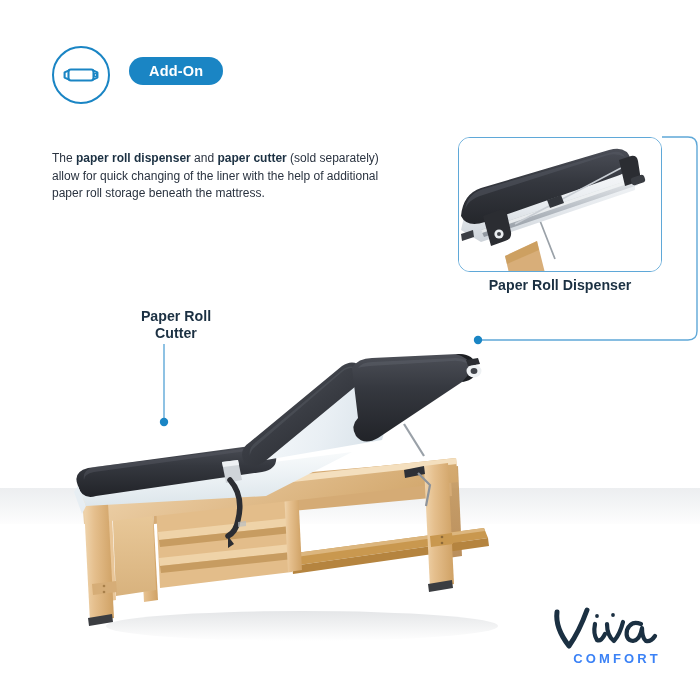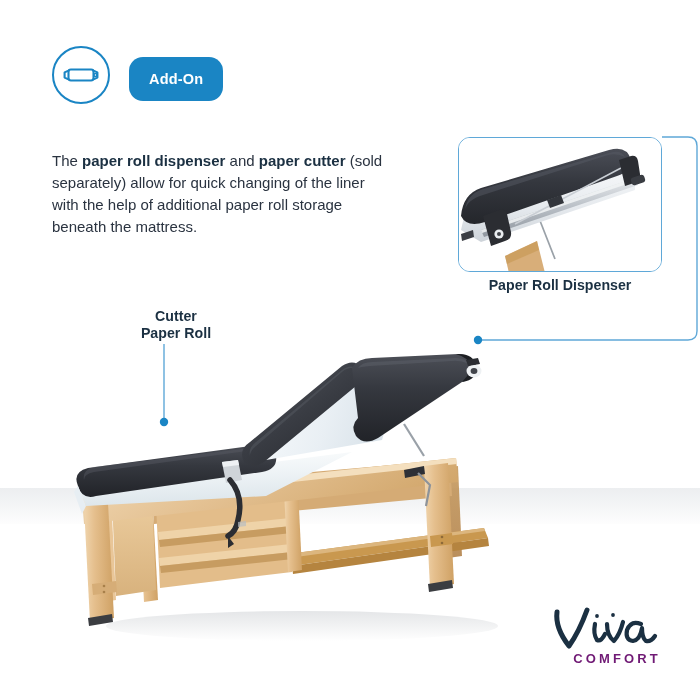--- a/index.html
+++ b/index.html
@@ -47,21 +47,21 @@
     width: 58px; height: 58px;
     border: 2px solid #1a85c4;
     border-radius: 50%;
     box-sizing: border-box;
   }
   .icon-circle svg { display: block; }
 
   .addon-badge {
     position: absolute;
     left: 129px; top: 57px;
-    height: 44px;
+    height: 28px;
     padding: 0 20px;
     background: #1a85c4;
     border-radius: 14px;
     color: #ffffff;
     font-size: 14.5px;
     font-weight: bold;
     letter-spacing: .2px;
     display: flex;
     align-items: center;
     justify-content: center;
@@ -74,21 +74,21 @@
     font-weight: bold;
     color: #1b3042;
     letter-spacing: -.4px;
     line-height: 1;
   }
 
   .body-copy {
     position: absolute;
     left: 52px; top: 150px;
     width: 340px;
-    font-size: 15px;
+    font-size: 12px;
     line-height: 1.46;
     color: #2a3340;
   }
   .body-copy b { font-weight: bold; color: #1b3042; }
 
   
   .inset-frame {
     position: absolute;
     left: 458px; top: 137px;
     width: 204px; height: 135px;
@@ -153,21 +153,21 @@
     width: 130px; height: 46px;
   }
   .logo-sub {
     position: absolute;
     left: 0; top: 45px;
     width: 130px;
     text-align: center;
     font-size: 13px;
     font-weight: bold;
     letter-spacing: 3.1px;
-    color: #701a75;
+    color: #3b82f6;
     padding-left: 14px;
     box-sizing: border-box;
   }
 </style>
 </head>
 <body>
 
 <div id="stage">
 
   <div class="floor-wall"></div>
@@ -246,22 +246,22 @@
 
       <path d="M2 96 L14 92 L15 99 L3 103 Z" fill="#3b3e44"></path>
     </svg>
   </div>
 
   <div class="inset-caption">
     <span>Paper Roll Dispenser</span>
   </div>
 
   <div class="cutter-label">
+    <div>Paper Roll</div>
     <div>Cutter</div>
-    <div>Paper Roll</div>
   </div>
 
   <svg class="cutter-leader" viewBox="0 0 60 110">
     <path d="M14 0 L14 78" fill="none" stroke="#5fa8d8" stroke-width="1.4"></path>
     <circle cx="14" cy="78" r="4.2" fill="#1a85c4"></circle>
   </svg>
 
   <svg class="product" viewBox="0 0 500 360">
     <defs>
       <linearGradient id="woodV" x1="0" y1="0" x2="1" y2="0">

